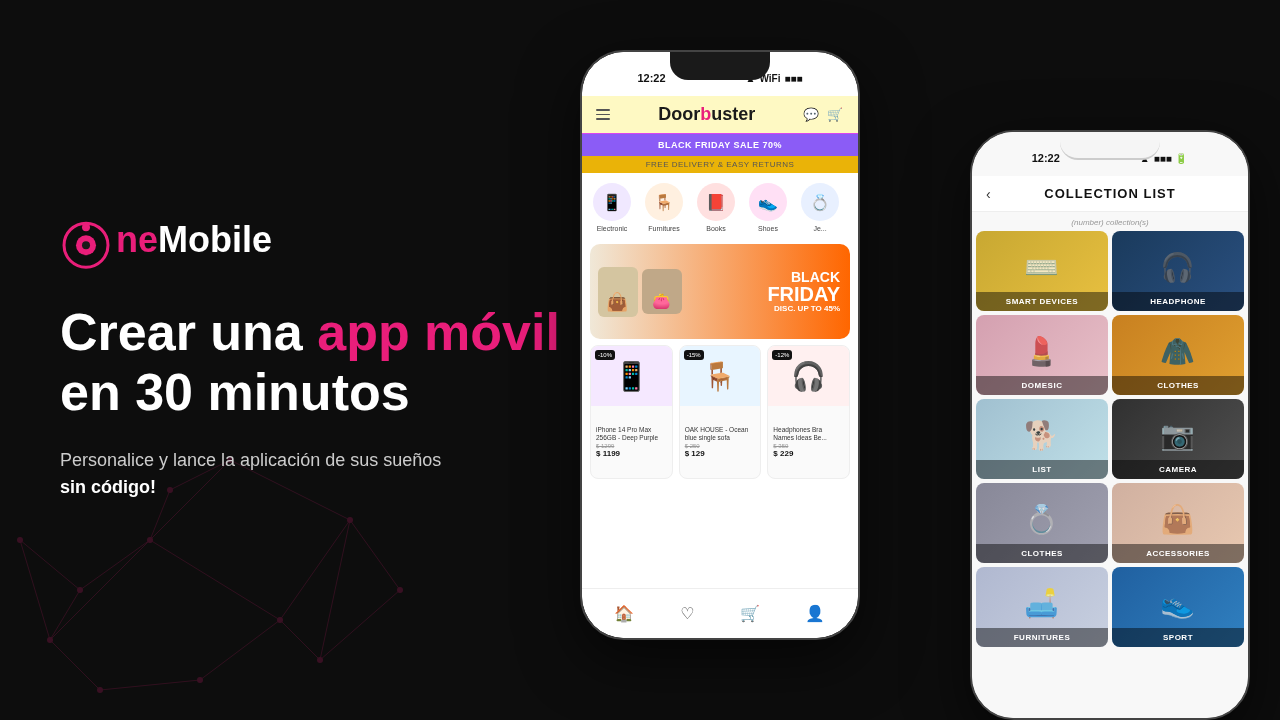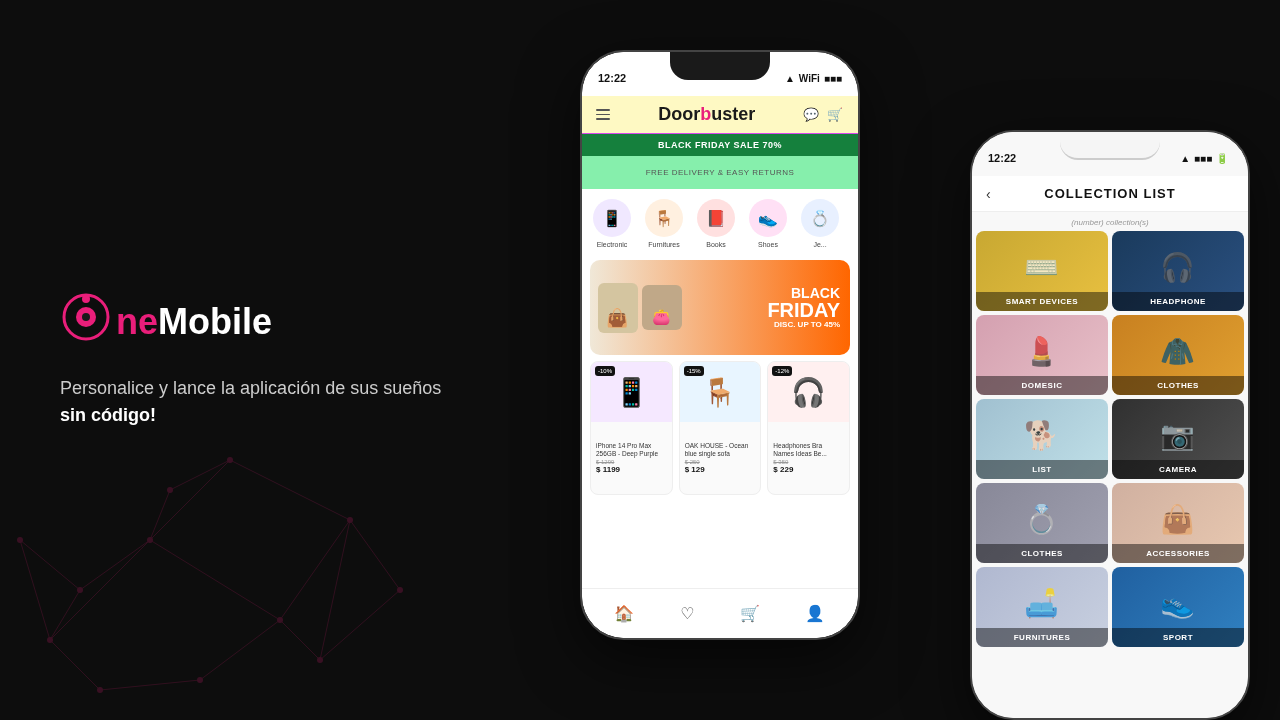--- a/index.html
+++ b/index.html
@@ -16,21 +16,21 @@
     .left-content {
       position: absolute;
       left: 60px;
       top: 50%;
       transform: translateY(-50%);
       width: 520px;
     }
 
     .logo-container {
       display: flex;
-      align-items: flex-end;
+      align-items: flex-start;
       margin-bottom: 32px;
     }
 
     .logo-icon {
       width: 52px;
       height: 52px;
       margin-right: 4px;
     }
 
     .logo-text {
@@ -124,29 +124,28 @@
       background: #1a1a1a;
       border-radius: 0 0 18px 18px;
       z-index: 10;
     }
 
     .phone-status-bar {
       height: 44px;
       background: white;
       display: flex;
       align-items: center;
-      justify-content: flex-start;
+      justify-content: center;
       padding: 0 16px;
       padding-top: 8px;
       font-size: 11px;
       font-weight: 600;
       color: #111;
       position: relative;
       z-index: 5;
-      gap: 42px;
     }
 
     .status-icons {
       display: flex;
       gap: 4px;
       align-items: center;
       font-size: 10px;
     }
 
     
@@ -163,34 +162,34 @@
       font-size: 18px;
       font-weight: 800;
       color: #1a1a1a;
     }
 
     .p1-logo span {
       color: #e91e7a;
     }
 
     .p1-banner {
-      background: #15803d;
+      background: #8b5cf6;
       color: white;
       text-align: center;
       padding: 6px;
       font-size: 9px;
       font-weight: 700;
       letter-spacing: 0.5px;
     }
 
     .p1-sub-banner {
-      background: #86efac;
+      background: #eab308;
       color: #555;
       text-align: center;
-      padding: 12px;
+      padding: 4px;
       font-size: 8px;
       letter-spacing: 0.5px;
     }
 
     .p1-categories {
       display: flex;
       padding: 10px 8px 6px;
       gap: 8px;
       overflow: hidden;
     }
@@ -538,20 +537,25 @@
       <circle cx="26" cy="26" r="22" stroke="#e91e7a" stroke-width="3" fill="none"></circle>
       <circle cx="26" cy="26" r="10" fill="#e91e7a"></circle>
       <circle cx="26" cy="26" r="4" fill="#1a1a1a"></circle>
       <circle cx="26" cy="8" r="4" fill="#e91e7a"></circle>
     </svg>
     <div class="logo-text">
       <span class="one">ne</span><span>Mobile</span>
     </div>
   </div>
 
+  <div class="headline">
+    <span>Crear una</span>
+    <span class="highlight">app móvil</span><br>
+    <span>en 30 minutos</span>
+  </div>
 
   <div class="subtext">
     <span>Personalice y lance la aplicación de sus sueños</span><br>
     <strong>sin código!</strong>
   </div>
 
 </div>
 
 <div class="phones-container">
 

